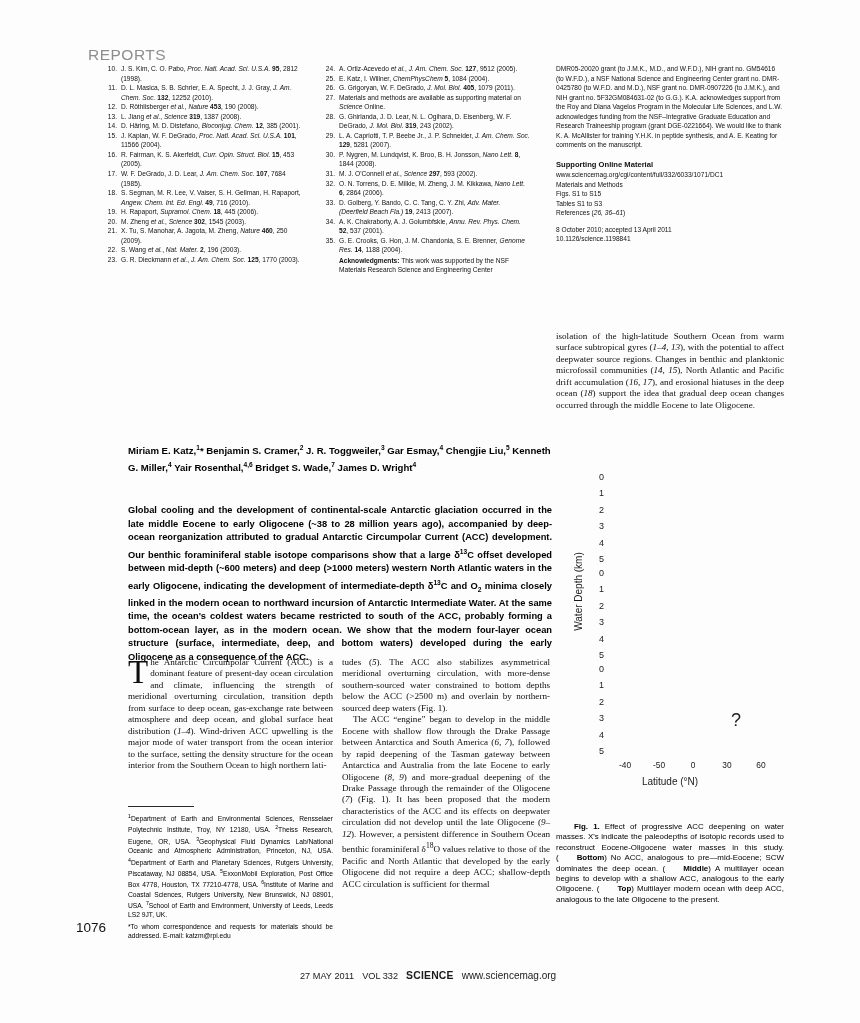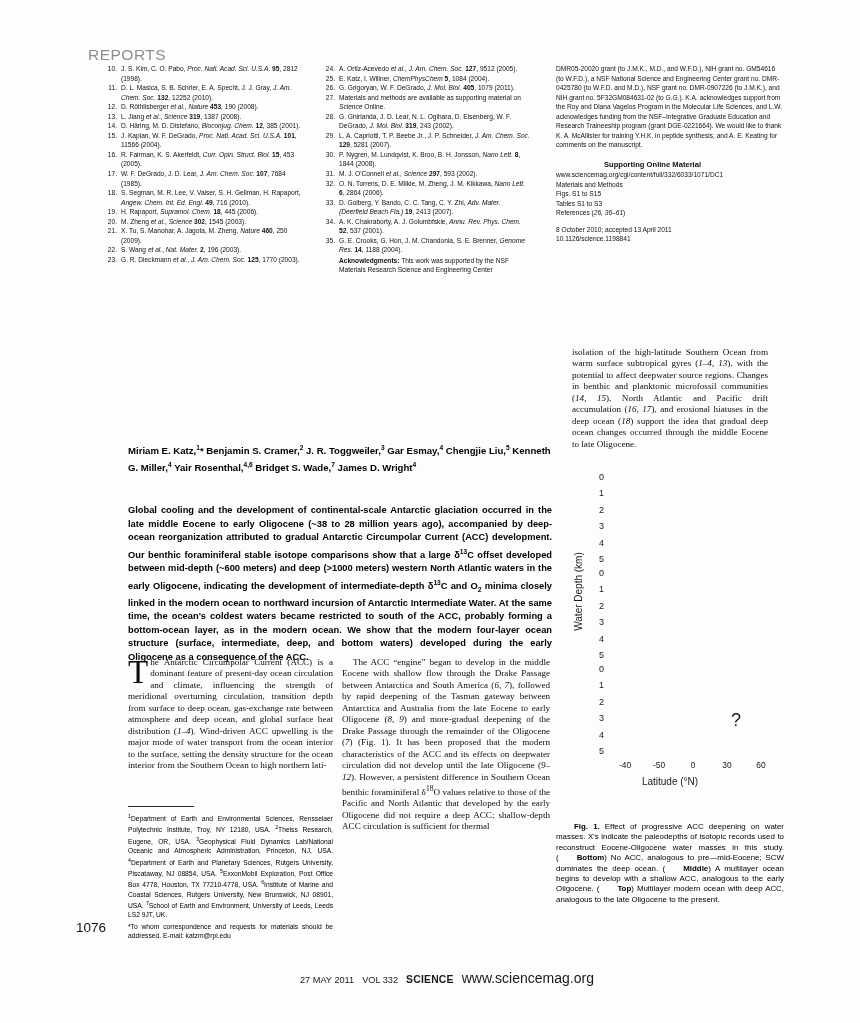--- a/index.html
+++ b/index.html
@@ -69,21 +69,20 @@
     padding-left: 17px;
     margin-top: 1px;
   }
   .ack-block b { font-weight: bold; }
 
   .som-title {
     font-weight: bold;
     font-size: 7.6px;
     margin-top: 10px;
     margin-bottom: 1px;
-    margin-left: 48px;
   }
   .som-line { line-height: 9.5px; }
   .som-gap { height: 7px; }
 
   .grant-text { line-height: 9.55px; }
 
   
   .art-title {
     position: absolute;
     left: 128px;
@@ -186,21 +185,21 @@
     position: absolute;
     left: 556px;
     top: 331px;
     width: 228px;
     font-family: "Liberation Serif", serif;
     font-size: 9.1px;
     line-height: 11.45px;
     text-align: justify;
     color: #0d0d0d;
   }
-  .right-col p { margin: 16px; text-indent: 0; }
+  .right-col p { margin: 0; text-indent: 0; }
   .right-col i { font-style: italic; }
 
   
   .figure {
     position: absolute;
     left: 556px;
     top: 468px;
     width: 228px;
     height: 352px;
   }
@@ -290,21 +289,21 @@
     font-family: "Liberation Sans", sans-serif;
     font-size: 9.2px;
     color: #1a1a1a;
     white-space: nowrap;
   }
   .footer-center .sci {
     font-weight: bold;
     font-size: 10.4px;
     letter-spacing: 0.2px;
   }
-  .footer-center .url { font-size: 14px; }
+  .footer-center .url { font-size: 10px; }
   .fc-gap { display: inline-block; width: 8px; }
 </style>
 </head>
 <body>
 
 <div class="page">
 
   <div class="reports-head">REPORTS</div>
 
   <div class="refs col1">
@@ -447,20 +446,21 @@
 
   <div class="abstract">Global cooling and the development of continental-scale Antarctic glaciation occurred in the late middle Eocene to early Oligocene (~38 to 28 million years ago), accompanied by deep-ocean reorganization attributed to gradual Antarctic Circumpolar Current (ACC) development. Our benthic foraminiferal stable isotope comparisons show that a large δ<sup>13</sup>C offset developed between mid-depth (~600 meters) and deep (&gt;1000 meters) western North Atlantic waters in the early Oligocene, indicating the development of intermediate-depth δ<sup>13</sup>C and O<sub>2</sub> minima closely linked in the modern ocean to northward incursion of Antarctic Intermediate Water. At the same time, the ocean's coldest waters became restricted to south of the ACC, probably forming a bottom-ocean layer, as in the modern ocean. We show that the modern four-layer ocean structure (surface, intermediate, deep, and bottom waters) developed during the early Oligocene as a consequence of the ACC.</div>
 
   <div class="body-col" id="body-col-1">
     <p class="noindent dropcap-para">
       <span class="dropcap">T</span><span id="col1-p1">he Antarctic Circumpolar Current (ACC) is a dominant feature of present-day ocean circulation and climate, influencing the strength of meridional overturning circulation, transition depth from surface to deep ocean, gas-exchange rate between atmosphere and deep ocean, and global surface heat distribution (<i>1–4</i>). Wind-driven ACC upwelling is the major mode of water transport from the ocean interior to the surface, setting the density structure for the ocean interior from the Southern Ocean to high northern lati-</span>
     </p>
   </div>
 
   <div class="body-col" id="body-col-2">
+    <p class="noindent" id="col2-p1">tudes (<i>5</i>). The ACC also stabilizes asymmetrical meridional overturning circulation, with more-dense southern-sourced water constrained to bottom depths below the ACC (&gt;2500 m) and overlain by northern-sourced deep waters (Fig. 1).</p>
     <p id="col2-p2">The ACC “engine” began to develop in the middle Eocene with shallow flow through the Drake Passage between Antarctica and South America (<i>6, 7</i>), followed by rapid deepening of the Tasman gateway between Antarctica and Australia from the late Eocene to early Oligocene (<i>8, 9</i>) and more-gradual deepening of the Drake Passage through the remainder of the Oligocene (<i>7</i>) (Fig. 1). It has been proposed that the modern characteristics of the ACC and its effects on deepwater circulation did not develop until the late Oligocene (<i>9–12</i>). However, a persistent difference in Southern Ocean benthic foraminiferal δ<sup>18</sup>O values relative to those of the Pacific and North Atlantic that developed by the early Oligocene did not require a deep ACC; shallow-depth ACC circulation is sufficient for thermal</p>
   </div>
 
   <div class="rule-affil"></div>
   <div class="affil" id="affiliations"><sup>1</sup>Department of Earth and Environmental Sciences, Rensselaer Polytechnic Institute, Troy, NY 12180, USA. <sup>2</sup>Theiss Research, Eugene, OR, USA. <sup>3</sup>Geophysical Fluid Dynamics Lab/National Oceanic and Atmospheric Administration, Princeton, NJ, USA. <sup>4</sup>Department of Earth and Planetary Sciences, Rutgers University, Piscataway, NJ 08854, USA. <sup>5</sup>ExxonMobil Exploration, Post Office Box 4778, Houston, TX 77210-4778, USA. <sup>6</sup>Institute of Marine and Coastal Sciences, Rutgers University, New Brunswick, NJ 08901, USA. <sup>7</sup>School of Earth and Environment, University of Leeds, Leeds LS2 9JT, UK.</div>
   <div class="affil-note">*To whom correspondence and requests for materials should be addressed. E-mail: katzm@rpi.edu</div>
 
   <div class="right-col">
     <p id="col3-p1">isolation of the high-latitude Southern Ocean from warm surface subtropical gyres (<i>1–4, 13</i>), with the potential to affect deepwater source regions. Changes in benthic and planktonic microfossil communities (<i>14, 15</i>), North Atlantic and Pacific drift accumulation (<i>16, 17</i>), and erosional hiatuses in the deep ocean (<i>18</i>) support the idea that gradual deep ocean changes occurred through the middle Eocene to late Oligocene.</p>
   </div>

